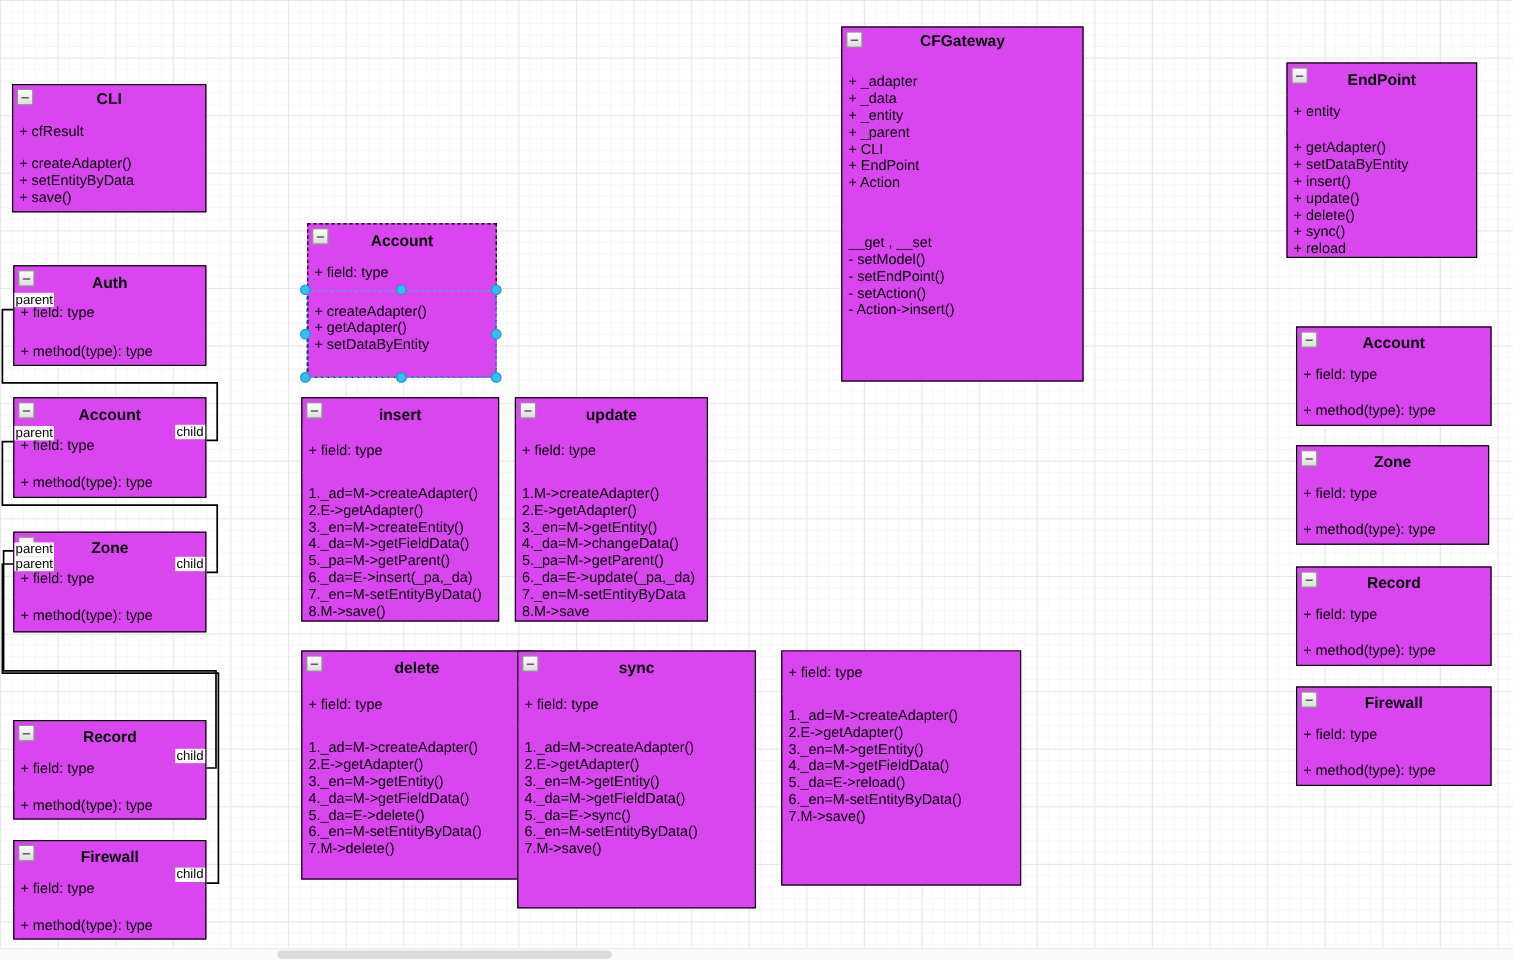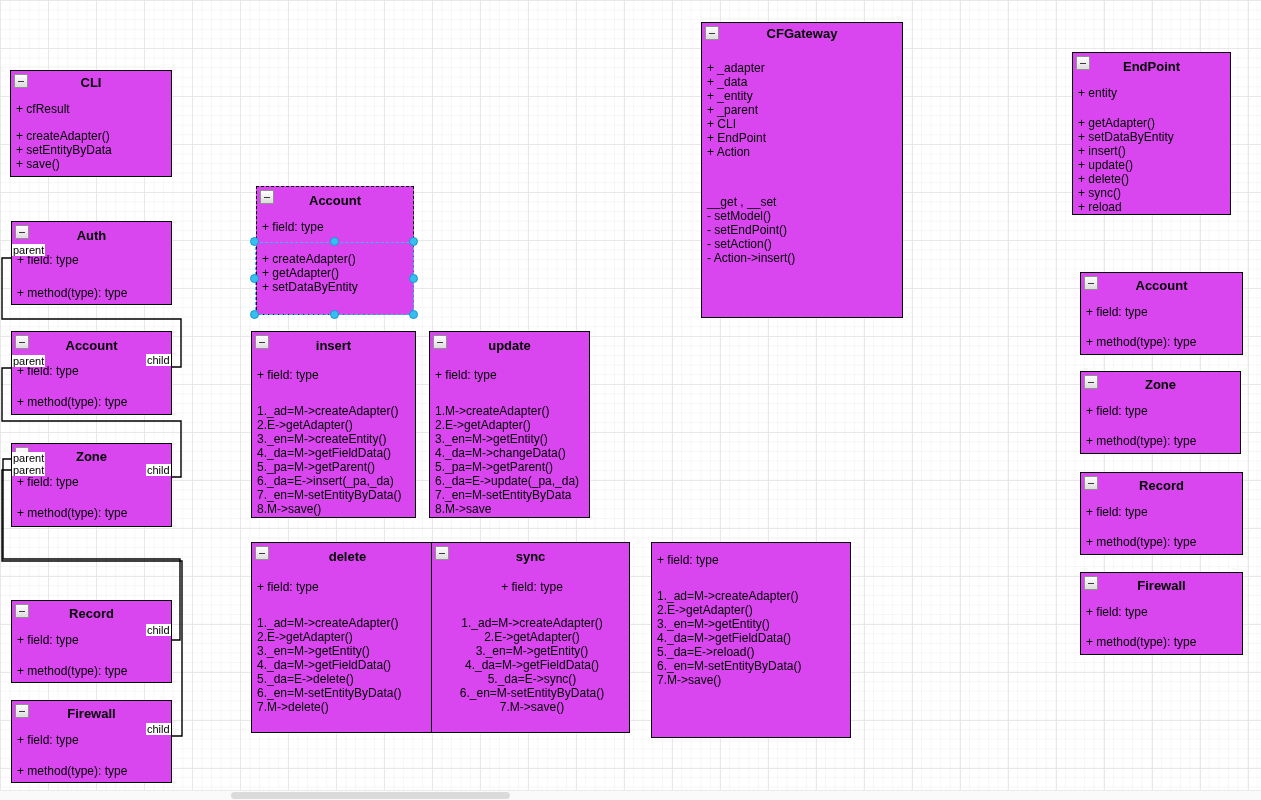--- a/index.html
+++ b/index.html
@@ -208,21 +208,21 @@
       <div class="comp methods" style="padding-top: 10px;">
         <div class="mrow">1._ad=M-&gt;createAdapter()</div>
         <div class="mrow">2.E-&gt;getAdapter()</div>
         <div class="mrow">3._en=M-&gt;getEntity()</div>
         <div class="mrow">4._da=M-&gt;getFieldData()</div>
         <div class="mrow">5._da=E-&gt;delete()</div>
         <div class="mrow">6._en=M-setEntityByData()</div>
         <div class="mrow">7.M-&gt;delete()</div>
       </div>
     </div>
-    <div class="cls" style="left: 431px; top: 542px; width: 199px; height: 191px; text-align: center;">
+    <div class="cls" style="left: 431px; top: 542px; width: 199px; height: 215px;">
       <div class="titlebar" style="height: 27px;">
         <div class="collapse"></div>
         <span>sync</span>
       </div>
       <div class="comp fields" style="height: 35px; padding-top: 9px;">
         <div class="mrow">+ field: type</div>
       </div>
       <div class="comp methods" style="padding-top: 10px;">
         <div class="mrow">1._ad=M-&gt;createAdapter()</div>
         <div class="mrow">2.E-&gt;getAdapter()</div>

